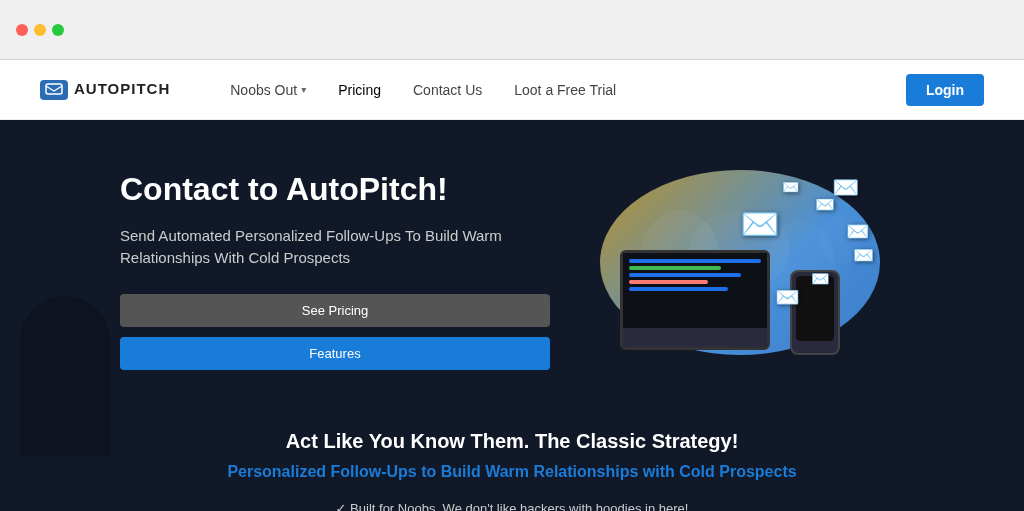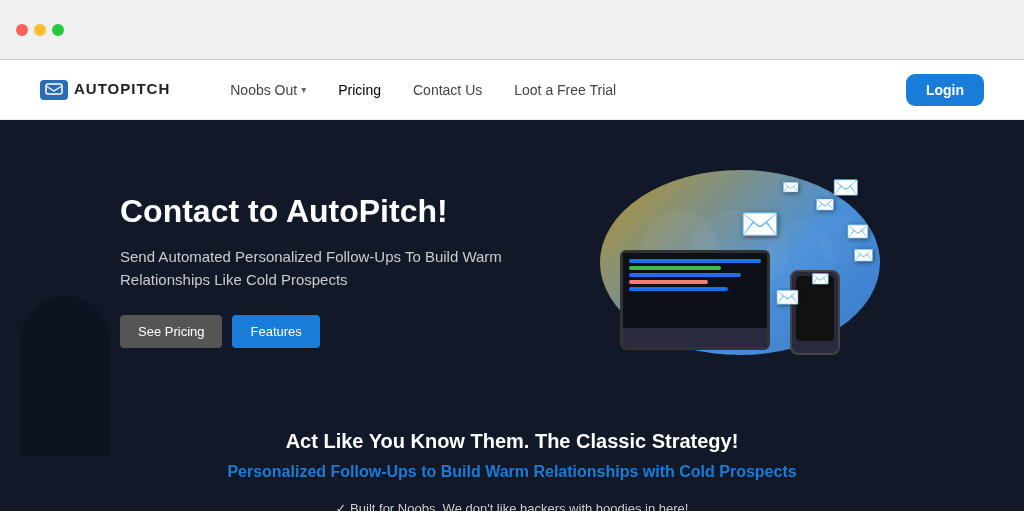--- a/index.html
+++ b/index.html
@@ -90,21 +90,21 @@
     }
     .nav-link .chevron {
       font-size: 10px;
       color: #666;
     }
     .nav-login-btn {
       background: #1a7cd9;
       color: white;
       border: none;
       padding: 8px 20px;
-      border-radius: 9px;
+      border-radius: 4px;
       font-size: 14px;
       font-weight: 600;
       cursor: pointer;
       margin-left: auto;
     }
 
     
     .hero {
       background: #111827;
       min-height: 391px;
@@ -132,20 +132,21 @@
     }
     .hero-subtitle {
       font-size: 15px;
       color: #ccc;
       line-height: 1.5;
       margin-bottom: 24px;
     }
     .hero-buttons {
       display: flex;
       gap: 10px;
+      flex-direction: column;
     }
     .btn-pricing {
       background: #555;
       color: #fff;
       border: none;
       padding: 9px 18px;
       border-radius: 4px;
       font-size: 13px;
       cursor: pointer;
       font-weight: 500;
@@ -329,21 +330,21 @@
   <button class="nav-login-btn">Login</button>
 </nav>
 
 <section class="hero">
   <div class="hero-content">
 
     <div class="silhouette"></div>
 
     <div class="hero-text">
       <h1 class="hero-title">Contact to AutoPitch!</h1>
-      <p class="hero-subtitle">Send Automated Personalized Follow-Ups To Build Warm Relationships Like Cold Prospects</p>
+      <p class="hero-subtitle">Send Automated Personalized Follow-Ups To Build Warm Relationships With Cold Prospects</p>
       <div class="hero-buttons">
         <button class="btn-pricing">See Pricing</button>
         <button class="btn-features">Features</button>
       </div>
     </div>
 
     <div class="hero-illustration">
       <div class="illustration-blob">
 
         <svg class="world-map-overlay" viewBox="0 0 280 185" fill="none" xmlns="http://www.w3.org/2000/svg">

